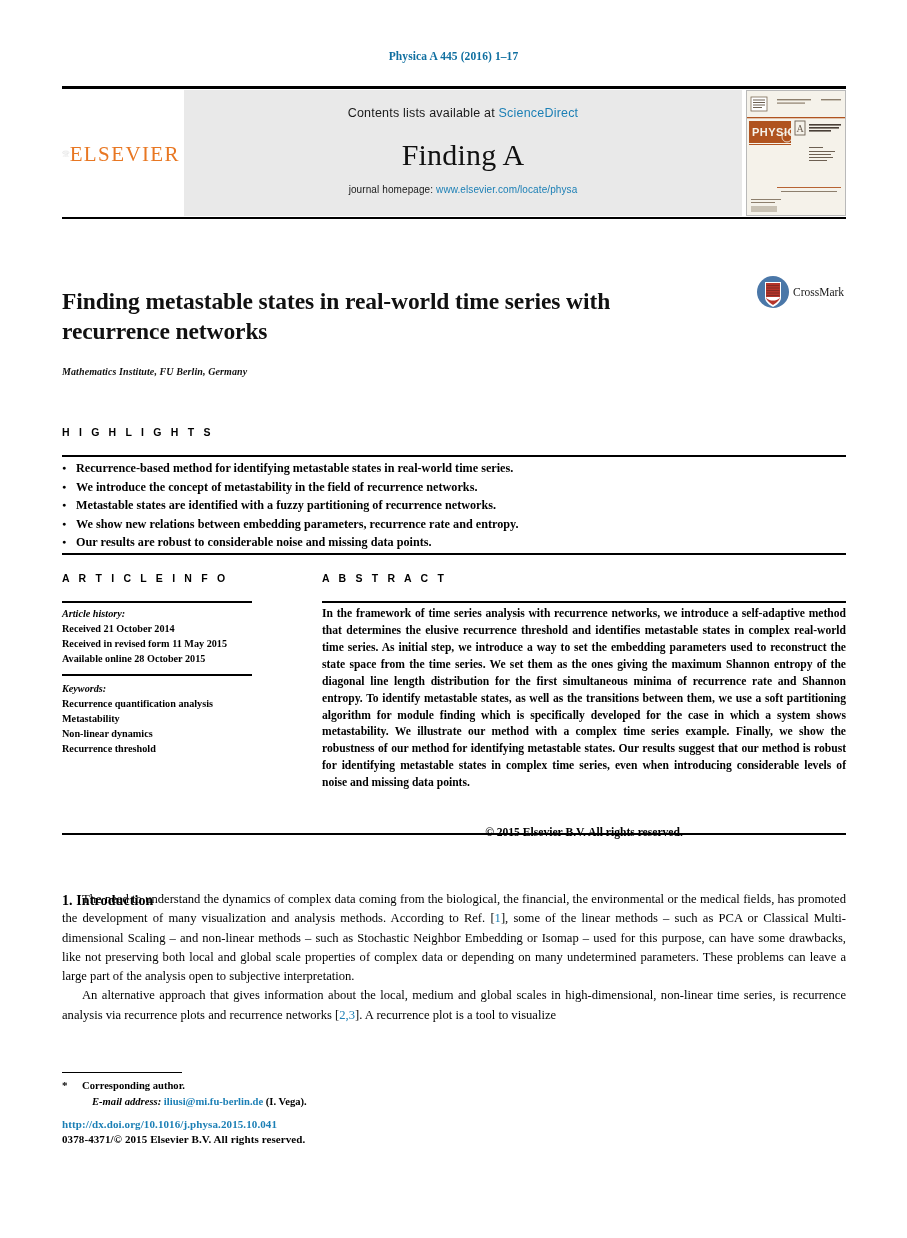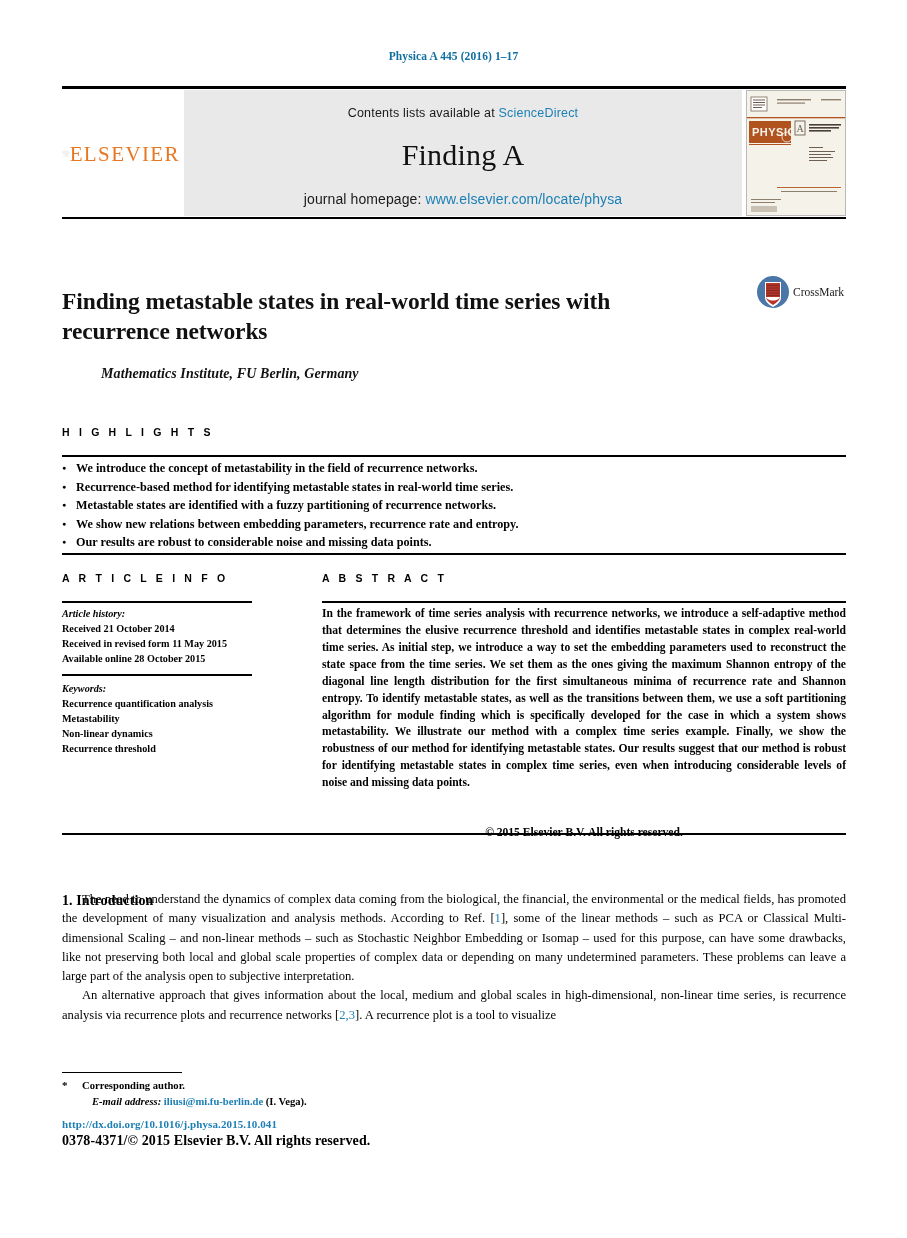--- a/index.html
+++ b/index.html
@@ -112,23 +112,23 @@
   }
   .journal-name {
     font-family: "Liberation Serif", serif;
     font-size: 30px;
     color: #111;
     margin-top: 18px;
     letter-spacing: 0.2px;
   }
   .homepage-line {
     font-family: "Liberation Sans", sans-serif;
-    font-size: 14px;
+    font-size: 10px;
     color: #1a1a1a;
-    margin-top: 19px;
+    margin-top: 12px;
     letter-spacing: 0.1px;
   }
   .homepage-url {
     color: #1b7fb5;
   }
   .cover-thumb {
     width: 100px;
     border: 1px solid #b9b9b9;
     background: #f3f0e8;
     position: relative;
@@ -162,24 +162,23 @@
     vertical-align: super;
   }
   .affiliation {
     position: absolute;
     left: 62px;
     top: 366px;
     width: 700px;
     font-family: "Liberation Serif", serif;
     font-style: italic;
     font-weight: bold;
-    font-size: 14px;
+    font-size: 10px;
     color: #111;
     letter-spacing: 0.1px;
-    margin-left: 39px;
   }
   .crossmark {
     position: absolute;
     left: 756px;
     top: 272px;
     width: 92px;
     height: 40px;
     display: flex;
     align-items: center;
   }
@@ -413,21 +412,21 @@
     font-size: 11px;
     color: #1b7fb5;
     letter-spacing: 0.1px;
   }
   .issn-line {
     position: absolute;
     left: 62px;
     top: 1133px;
     font-family: "Liberation Serif", serif;
     font-weight: bold;
-    font-size: 14px;
+    font-size: 11px;
     color: #000;
     letter-spacing: 0.1px;
   }
 </style>
 </head>
 <body>
 
 <div class="page">
 
   <div class="running-head">Physica A 445 (2016) 1–17</div>
@@ -545,22 +544,22 @@
         <line x1="10.5" y1="20.5" x2="23.5" y2="20.5"></line>
       </g>
       <path d="M10.2 23 c2 2 4.5 2.6 6.8 2.6 s4.8 -0.6 6.8 -2.6 v-1 h-13.6 z" fill="#ffffff"></path>
     </svg>
     <span class="crossmark-text">CrossMark</span>
   </div>
 
   <div class="section-label highlights-label">H I G H L I G H T S</div>
   <div class="highlights-rule"></div>
   <ul class="highlights-list">
+    <li>Recurrence-based method for identifying metastable states in real-world time series.</li>
     <li>We introduce the concept of metastability in the field of recurrence networks.</li>
-    <li>Recurrence-based method for identifying metastable states in real-world time series.</li>
     <li>Metastable states are identified with a fuzzy partitioning of recurrence networks.</li>
     <li>We show new relations between embedding parameters, recurrence rate and entropy.</li>
     <li>Our results are robust to considerable noise and missing data points.</li>
   </ul>
 
   <div class="info-abstract-rule-top"></div>
 
   <div class="section-label info-label">A R T I C L E    I N F O</div>
   <div class="section-label abstract-label">A B S T R A C T</div>
 

